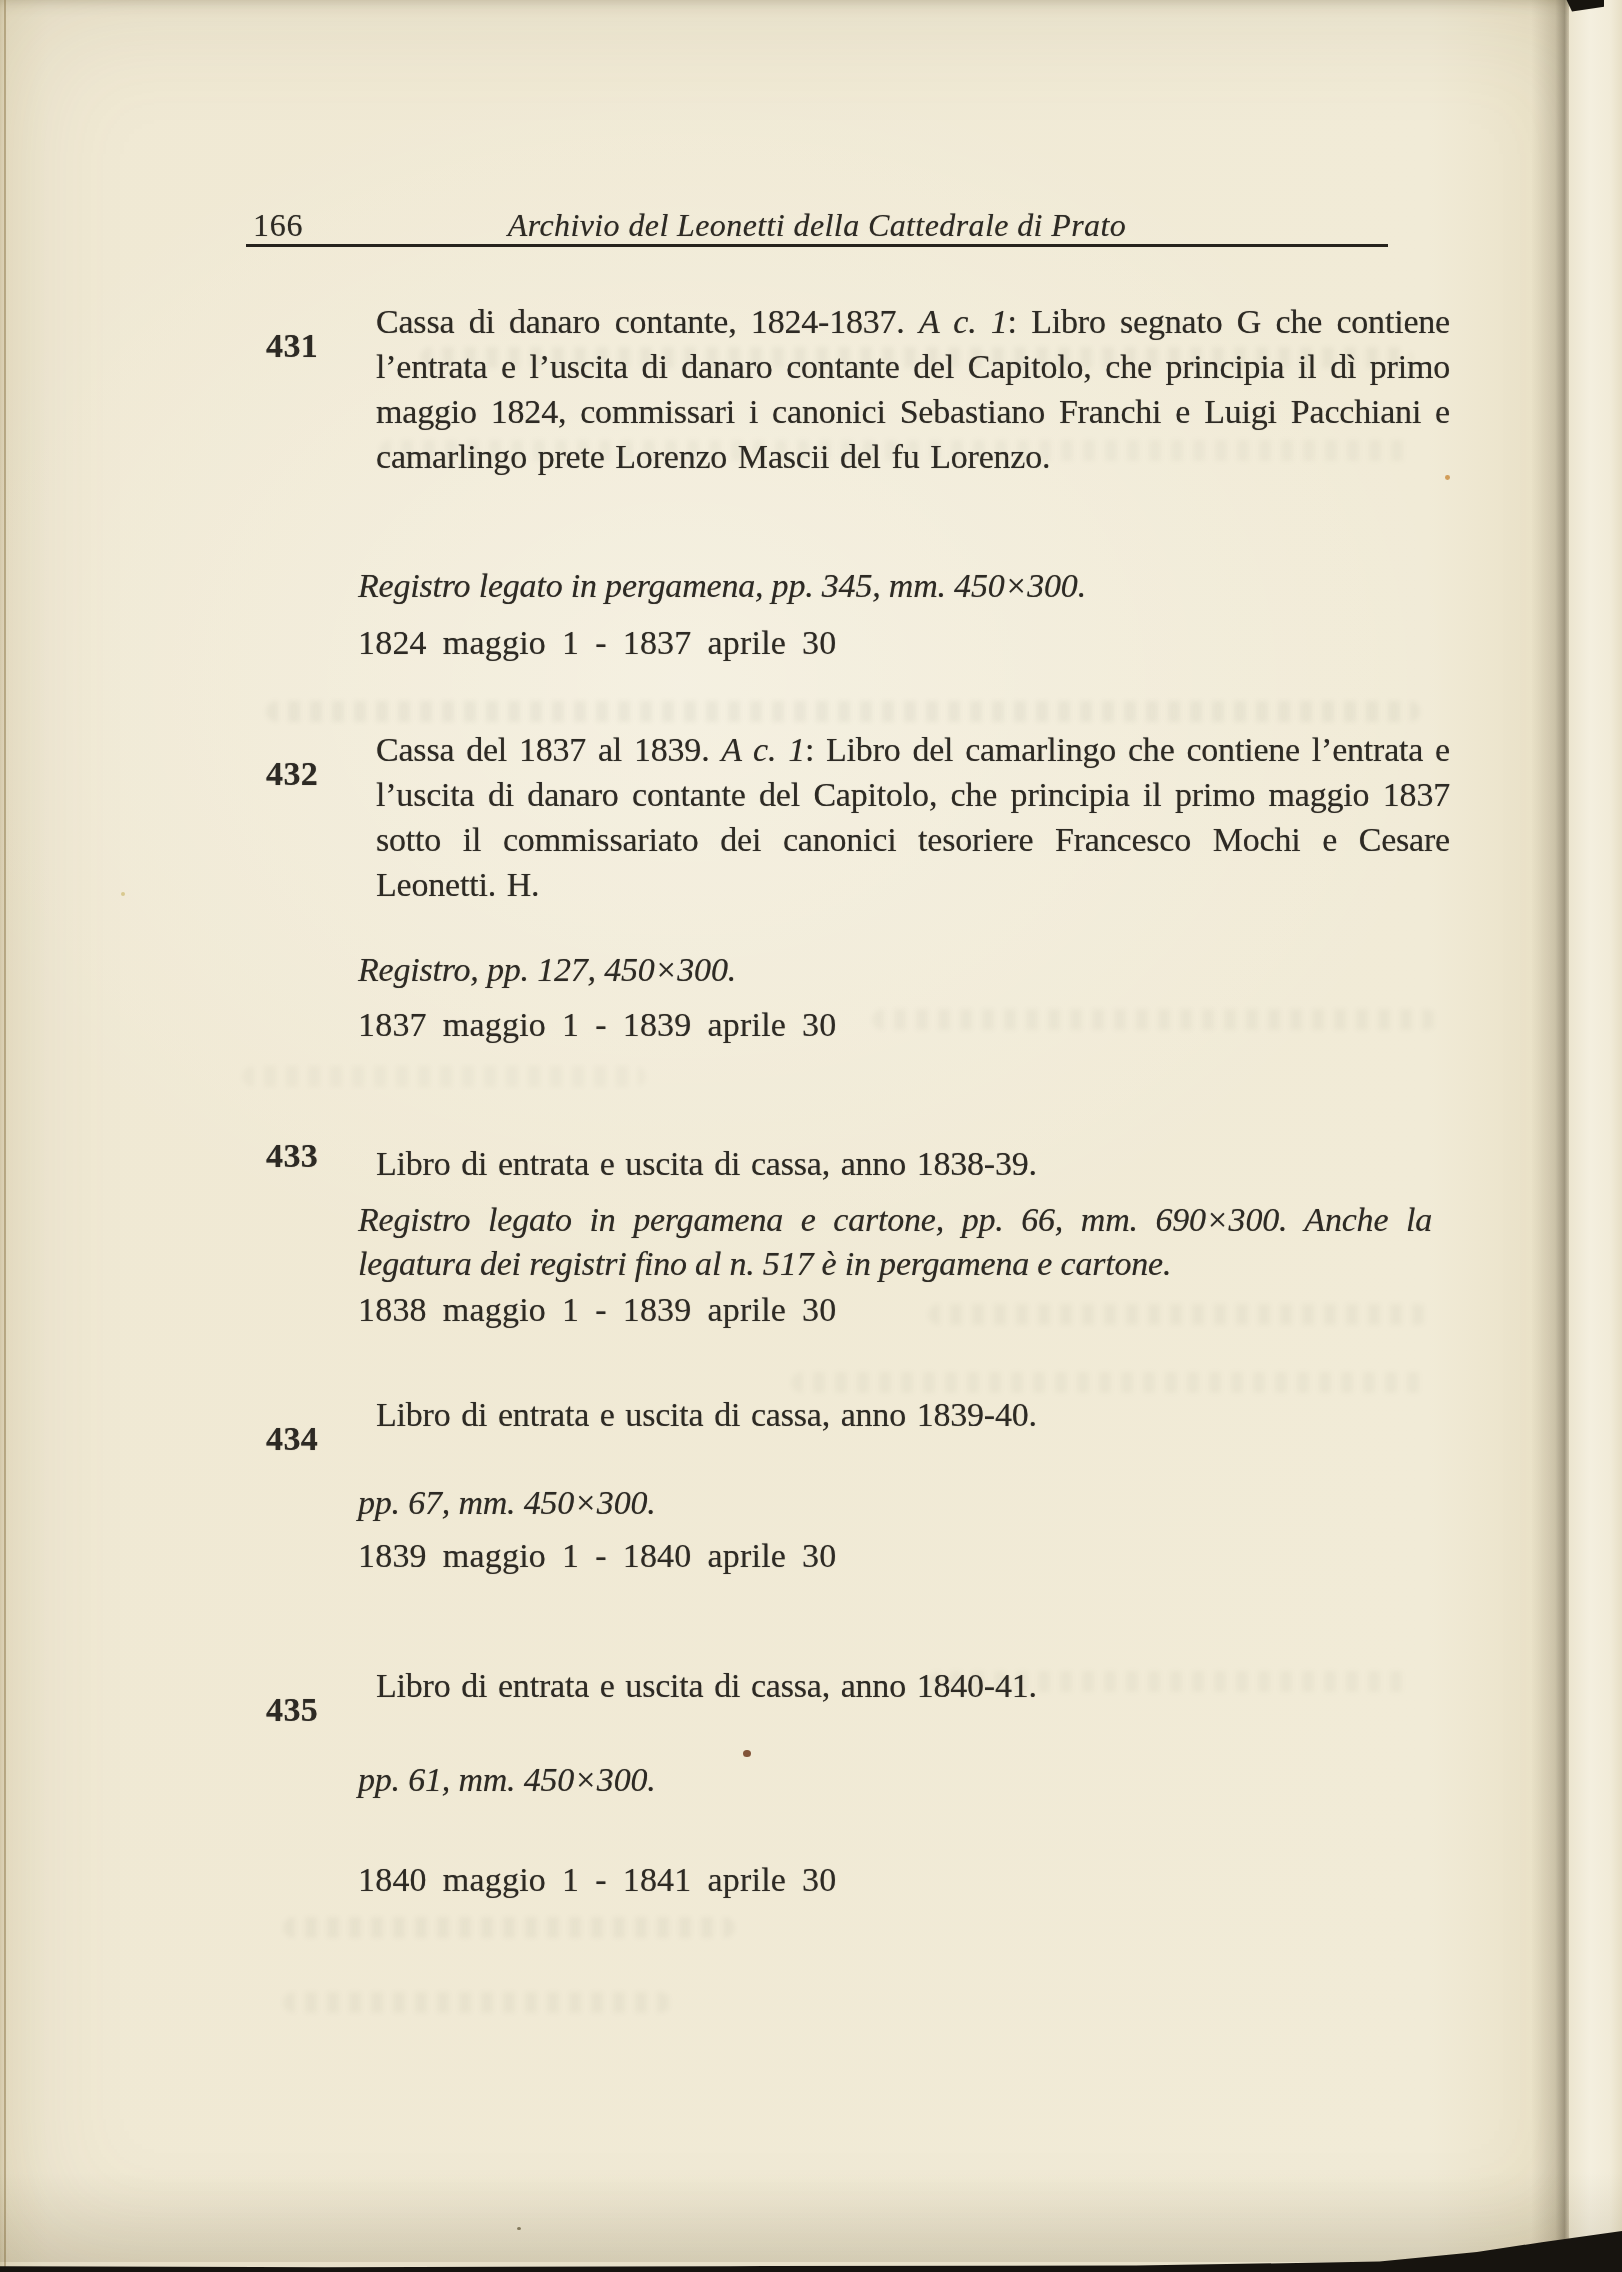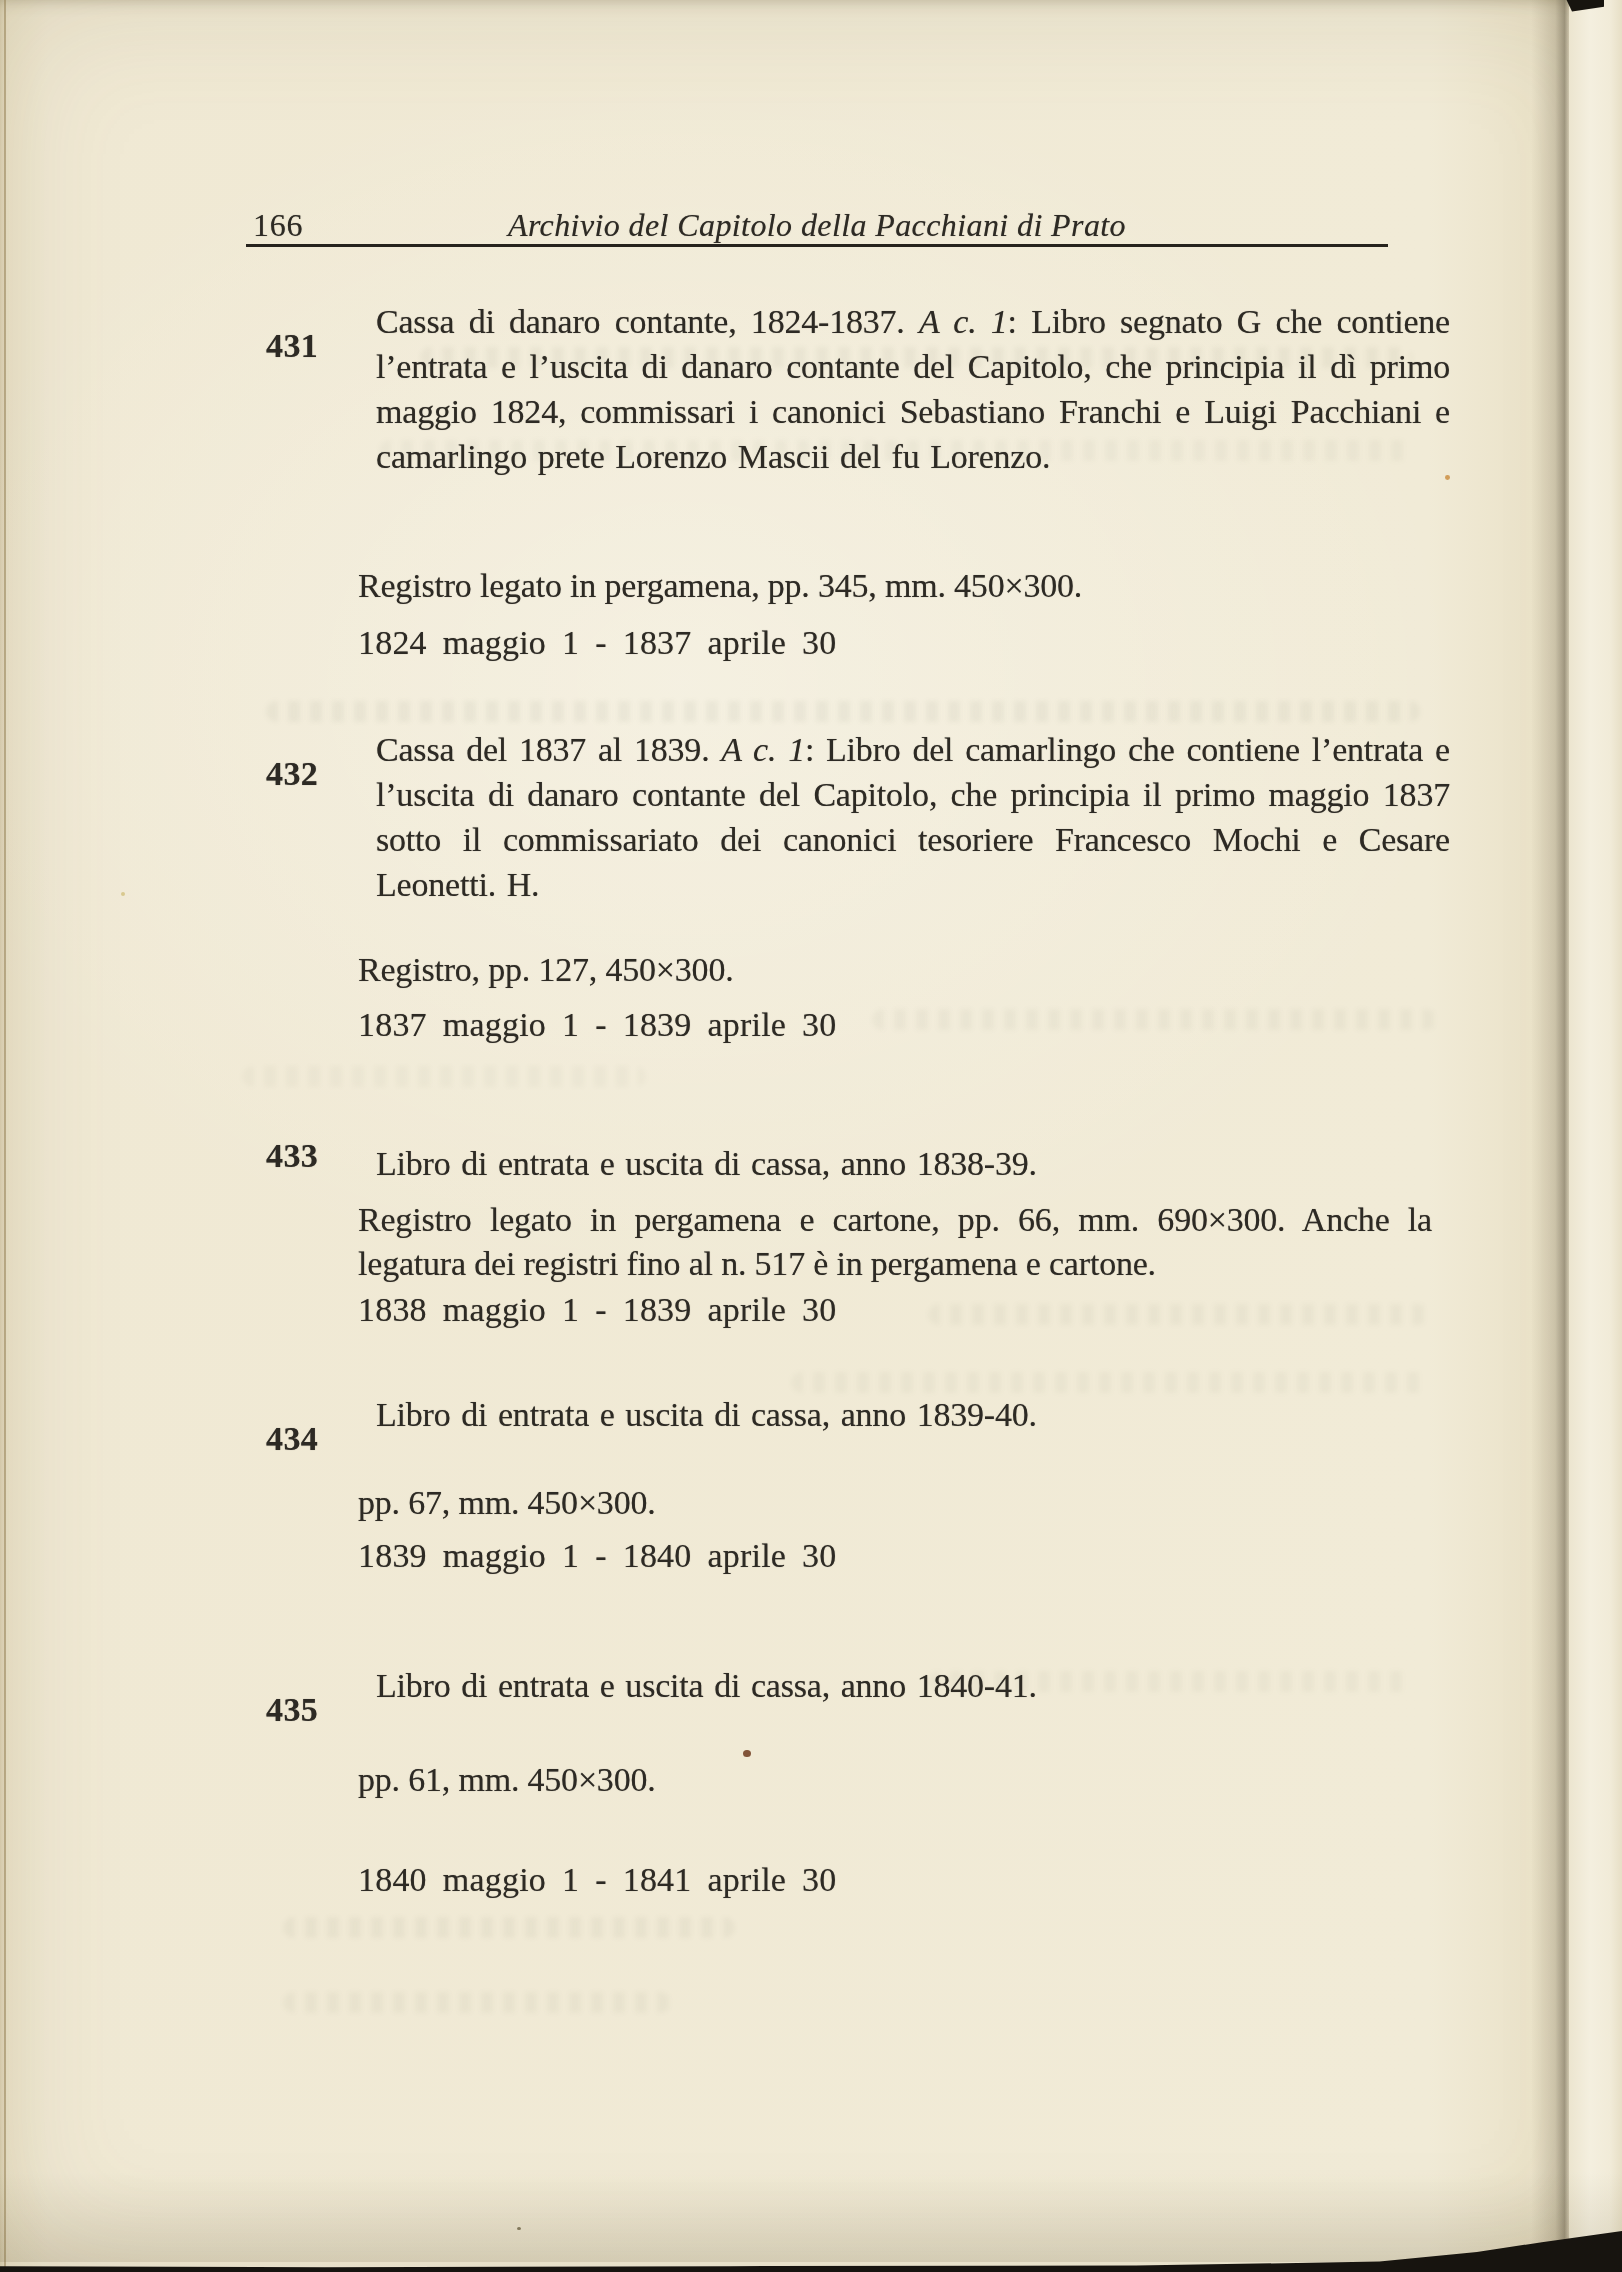--- a/index.html
+++ b/index.html
@@ -41,21 +41,21 @@
   .page-number{position:absolute;left:253px;top:207px;font-size:32px;line-height:36px;letter-spacing:0.8px;}
   .running-title{position:absolute;left:246px;top:207px;width:1142px;text-align:center;
     font-style:italic;font-size:32px;line-height:36px;letter-spacing:0.4px;}
   .header-rule{position:absolute;left:246px;top:244px;width:1142px;height:3.2px;background:#26231d;}
   
   .entry-number{position:absolute;left:266px;width:85px;font-weight:bold;font-size:34px;line-height:45px;letter-spacing:0.4px;margin-top:24px;}
   .entry-heading{position:absolute;left:376px;width:1074px;font-size:34px;line-height:45px;
     text-align:justify;word-spacing:2.4px;letter-spacing:-0.2px;}
   .entry-heading .it{font-style:italic;}
   .entry-note{position:absolute;left:358px;width:1074px;font-size:34px;line-height:44px;
-    text-align:justify;letter-spacing:-0.2px;}
+    text-align:justify;letter-spacing:-0.2px;font-style:italic;}
   .entry-date{position:absolute;left:358px;width:1082px;font-size:34px;line-height:44px;
     word-spacing:7.3px;letter-spacing:0.2px;}
   .ink{text-shadow:0 0 0.8px rgba(45,42,36,0.55);}
 </style>
 </head>
 <body>
 
 <div class="page">
 
   <div class="ghost" style="left:420px;top:347px;width:993px;opacity:.45"></div>
@@ -63,21 +63,21 @@
   <div class="ghost" style="left:266px;top:701px;width:1154px;opacity:.5"></div>
   <div class="ghost" style="left:872px;top:1009px;width:565px;opacity:.4"></div>
   <div class="ghost" style="left:242px;top:1066px;width:404px;opacity:.3"></div>
   <div class="ghost" style="left:928px;top:1304px;width:501px;opacity:.4"></div>
   <div class="ghost" style="left:791px;top:1372px;width:638px;opacity:.35"></div>
   <div class="ghost" style="left:928px;top:1671px;width:484px;opacity:.35"></div>
   <div class="ghost" style="left:283px;top:1917px;width:452px;opacity:.45"></div>
   <div class="ghost" style="left:283px;top:1992px;width:388px;opacity:.4"></div>
 
   <div class="page-number ink">166</div>
-  <div class="running-title ink">Archivio del Capitolo della Pacchiani di Prato</div>
+  <div class="running-title ink">Archivio del Leonetti della Cattedrale di Prato</div>
   <div class="header-rule"></div>
 
   <div id="entries">
       <div class="entry-number ink" style="top: 299px;">431</div>
       <div class="entry-heading ink" style="top: 299px;"><span>Cassa di danaro contante, 1824-1837. </span><span class="it">A c. 1</span><span>: Libro segnato G che contiene l’entrata e l’uscita di danaro contante del Capitolo, che principia il dì primo maggio 1824, commissari i canonici Sebastiano Franchi e Luigi Pacchiani e camarlingo prete Lorenzo Mascii del fu Lorenzo.</span></div>
       <div class="entry-note ink" style="top: 564px;">Registro legato in pergamena, pp. 345, mm. 450×300.</div>
       <div class="entry-date ink" style="top: 621px;">1824 maggio 1 - 1837 aprile 30</div>
       <div class="entry-number ink" style="top: 727px;">432</div>
       <div class="entry-heading ink" style="top: 727px;"><span>Cassa del 1837 al 1839. </span><span class="it">A c. 1</span><span>: Libro del camarlingo che contiene l’entrata e l’uscita di danaro contante del Capitolo, che principia il primo maggio 1837 sotto il commissariato dei canonici tesoriere Francesco Mochi e Cesare Leonetti. H.</span></div>
       <div class="entry-note ink" style="top: 948px;">Registro, pp. 127, 450×300.</div>

